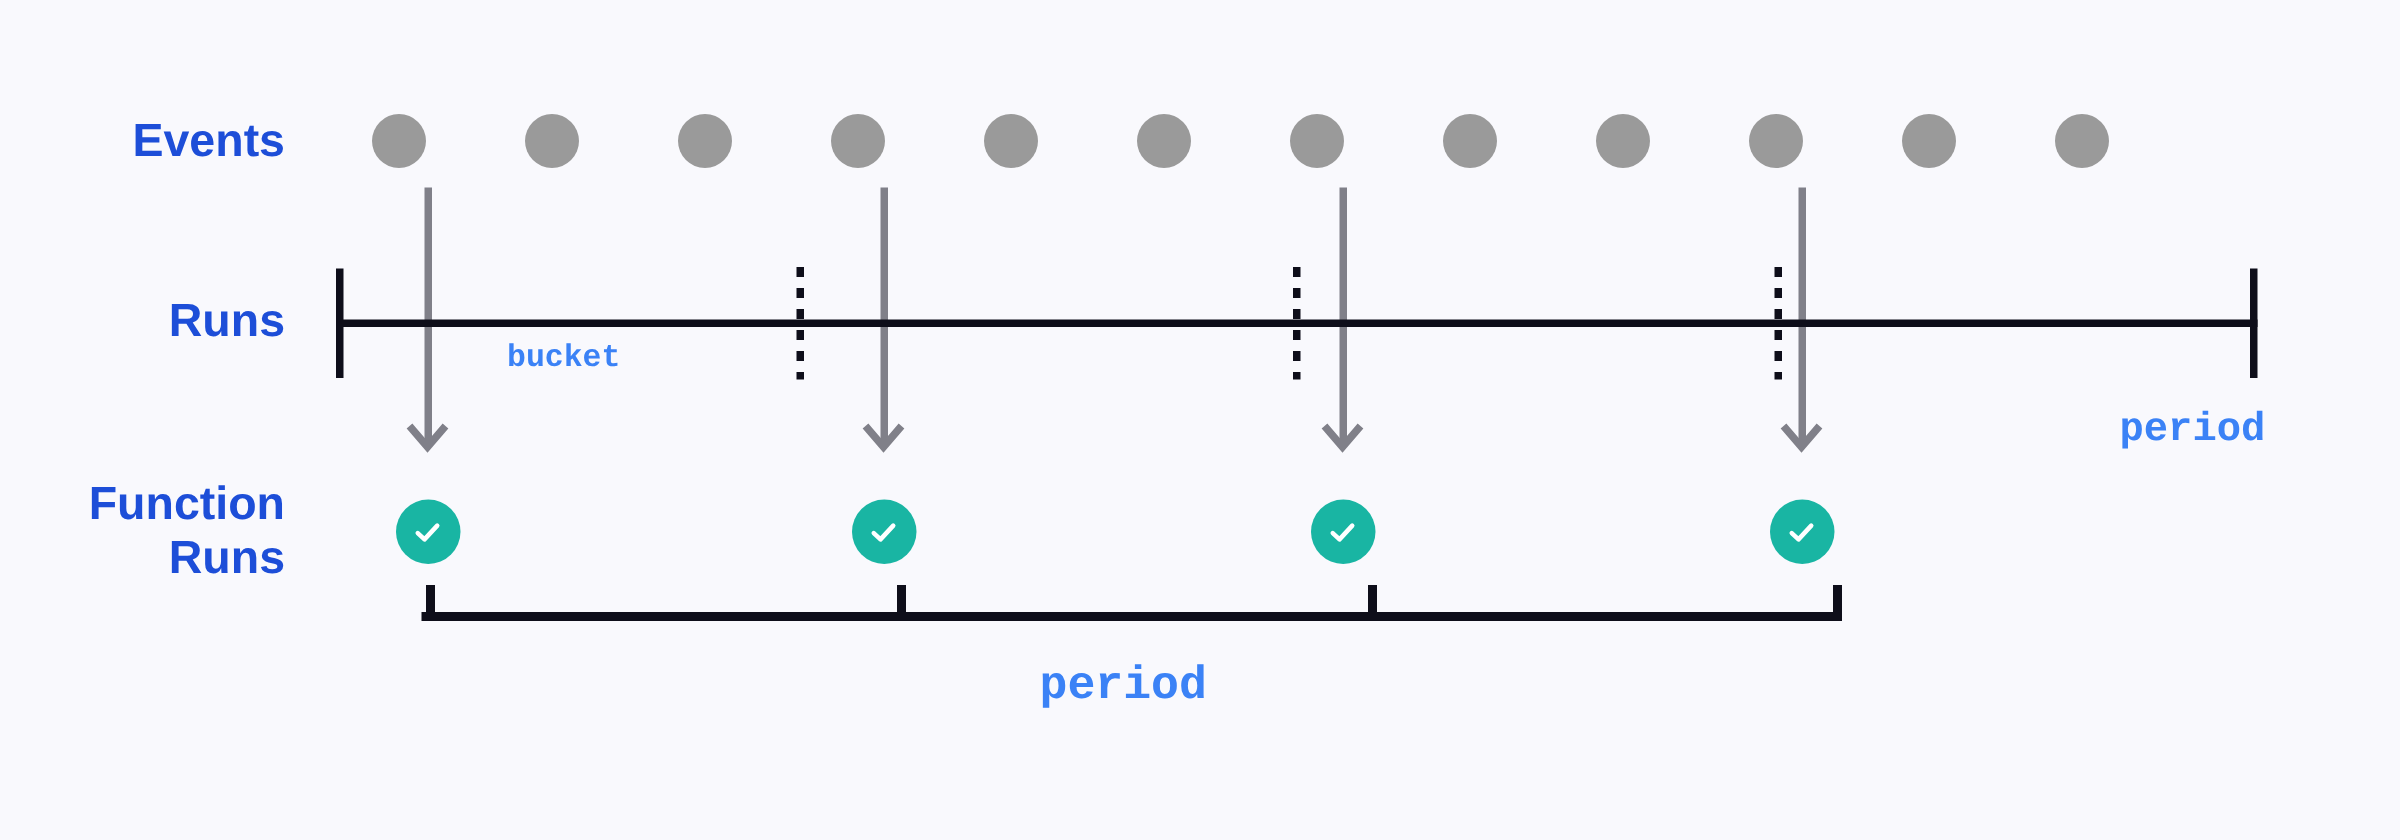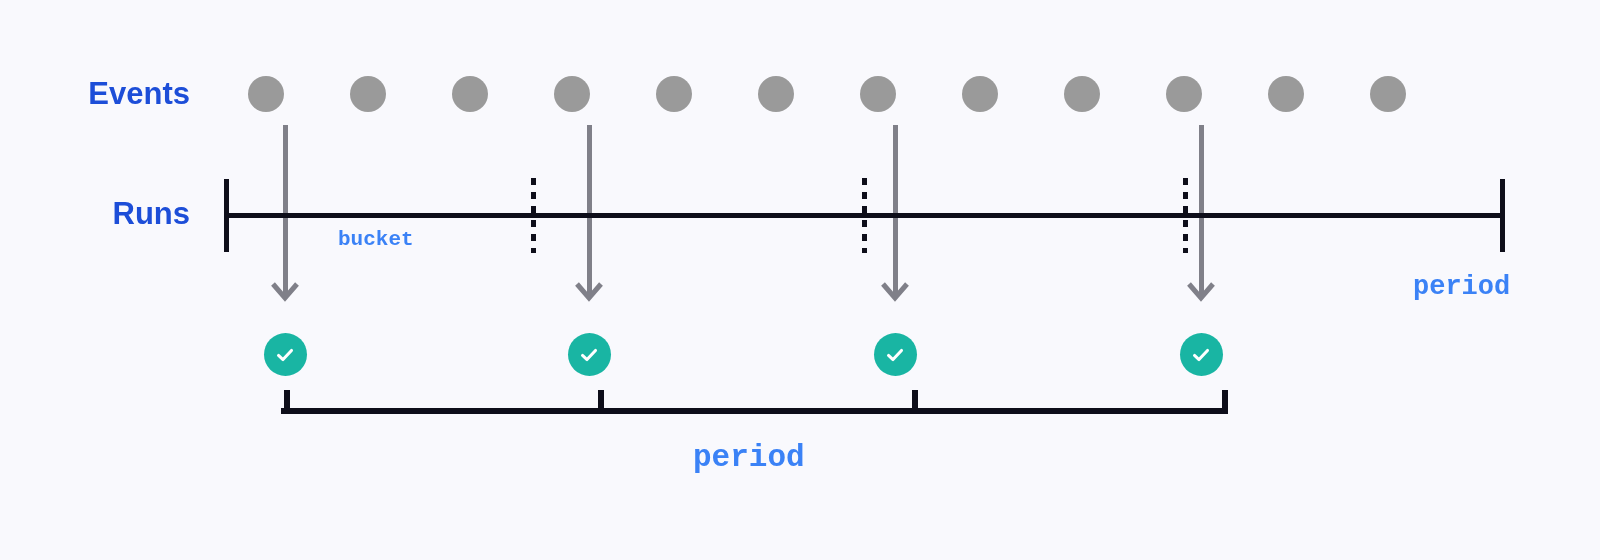--- a/index.html
+++ b/index.html
@@ -139,20 +139,22 @@
 </style>
 </head>
 <body>
 
 <div id="stage">
 
   <div class="row-label" id="label-events">Events</div>
 
   <div class="row-label" id="label-time">Runs</div>
 
+  <div class="row-label" id="label-fnruns">Function
+Runs</div>
 
   <div id="event-dots-layer">
       <div class="event-dot" style="left: 248px;"></div>
       <div class="event-dot" style="left: 350px;"></div>
       <div class="event-dot" style="left: 452px;"></div>
       <div class="event-dot" style="left: 554px;"></div>
       <div class="event-dot" style="left: 656px;"></div>
       <div class="event-dot" style="left: 758px;"></div>
       <div class="event-dot" style="left: 860px;"></div>
       <div class="event-dot" style="left: 962px;"></div>

